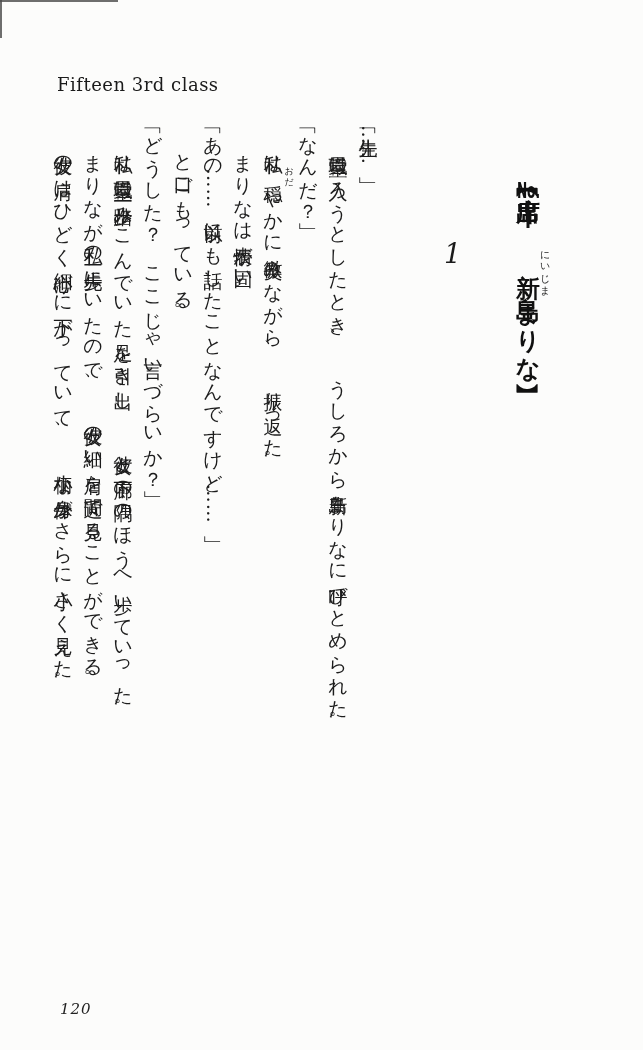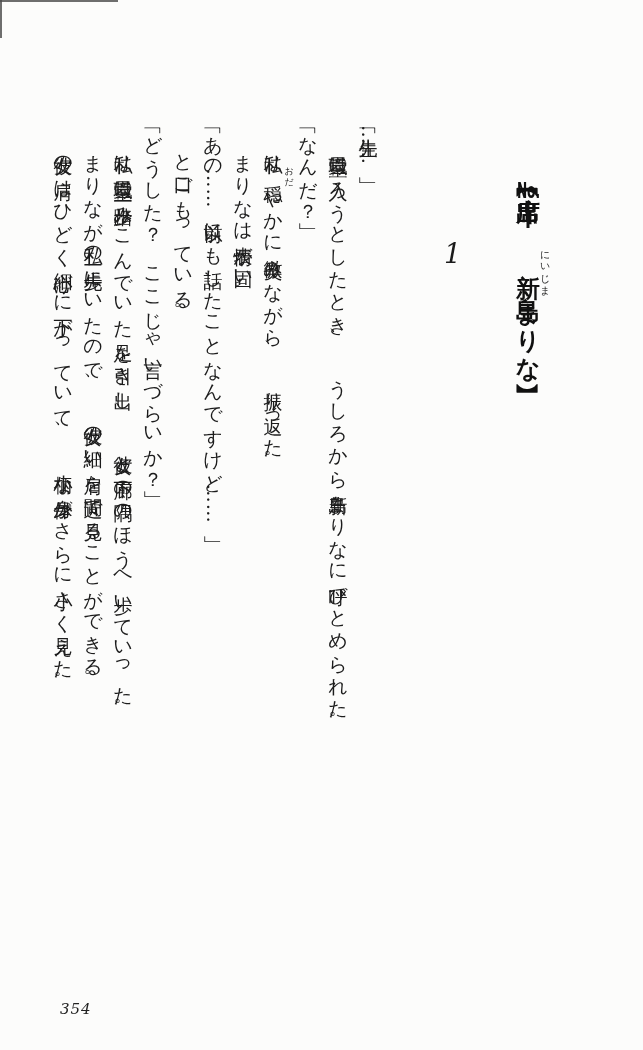--- a/index.html
+++ b/index.html
@@ -84,34 +84,35 @@
   }
 </style>
 </head>
 <body>
 
 <div class="page">
 
   <div class="scan-edge-top"></div>
   <div class="scan-edge-left"></div>
 
+  <div class="running-header">Fifteen 3rd class</div>
 
   <div class="chapter-title"><span>【</span><span>出席</span><span class="tcy">No.</span><span class="num-bar">1</span><ruby class="title-space"><span>新島</span><rt>にいじま</rt></ruby><span>まりな</span><span>】</span></div>
 
   <div class="section-number">1</div>
 
   <div class="body-text">
     <p class="dlg">「先生……」</p>
     <p class="nar">職員室に入ろうとしたとき、　うしろから新島まりなに呼びとめられた。</p>
     <p class="dlg">「なんだ？」</p>
     <p class="nar"><span>私は</span><ruby><span>穏</span><rt>おだ</rt></ruby><span>やかに微笑みながら、　振り返った。</span></p>
     <p class="nar">まりなは表情が固い。</p>
     <p class="dlg">「あの……以前にも話したことなんですけど……」</p>
     <p class="nar">と口ごもっている。</p>
     <p class="dlg">「どうした？　ここじゃ言いづらいか？」</p>
     <p class="nar">私は職員室に一歩踏みこんでいた足を引き出し、　彼女と廊下の隅のほうへ歩いていった。</p>
     <p class="nar">まりなが私の一歩先にいたので、　彼女の細い肩を間近で見ることができる。</p>
     <p class="nar">彼女の肩はひどく心細げに下がっていて、　小柄な身体がさらに小さく見えた。</p>
   </div>
 
-  <div class="page-number">354</div>
+  <div class="page-number">120</div>
 
 </div>
 
 </body></html>

